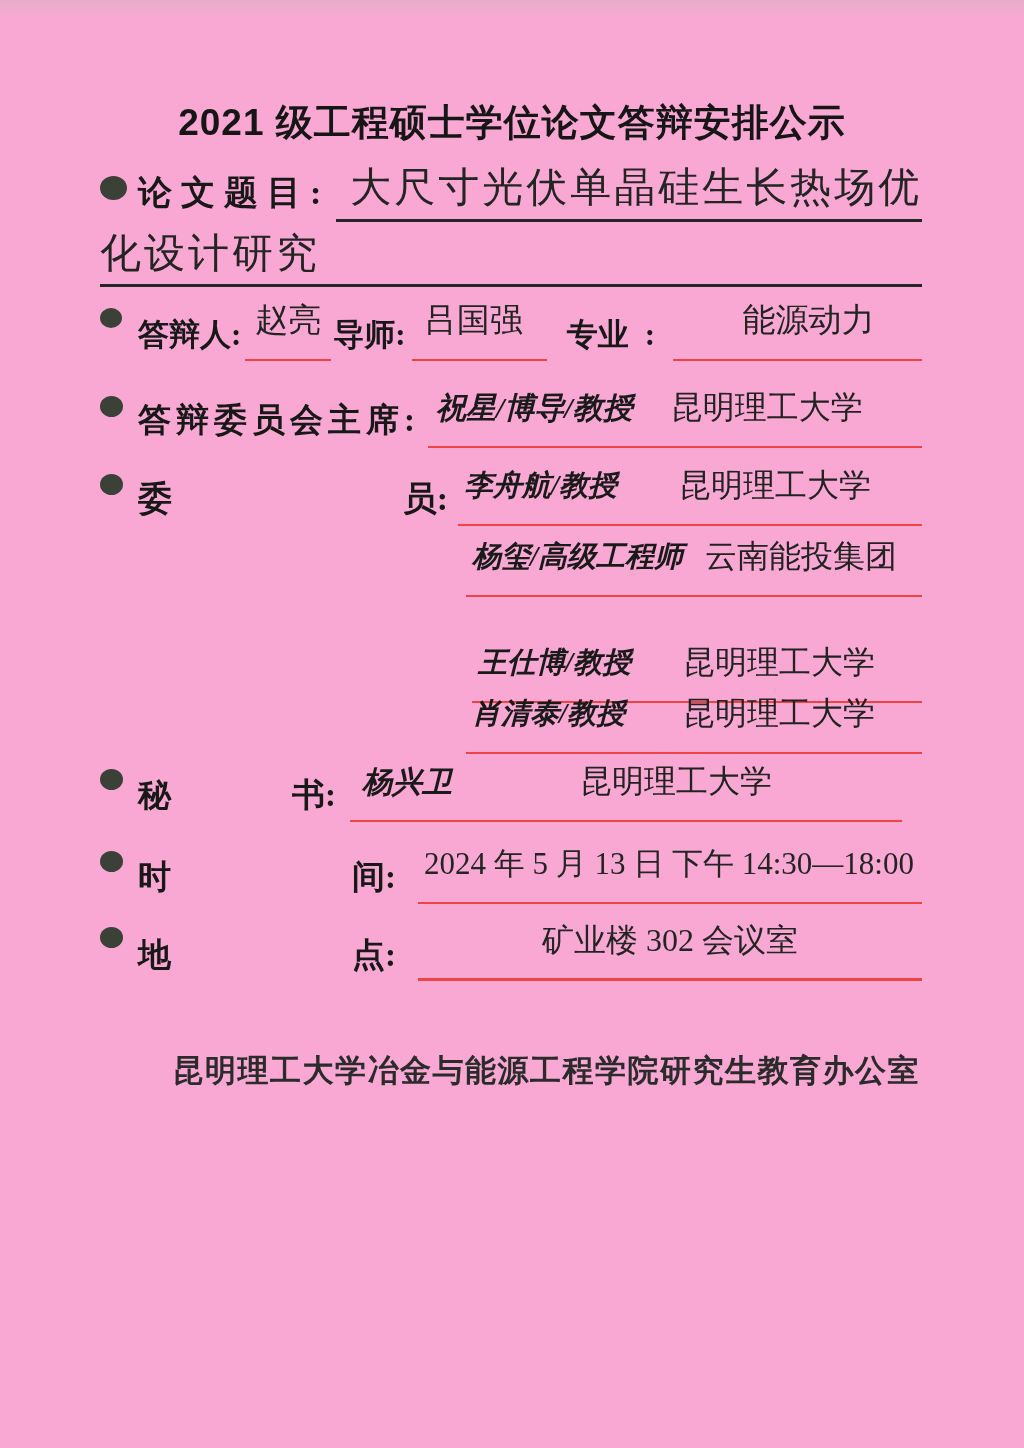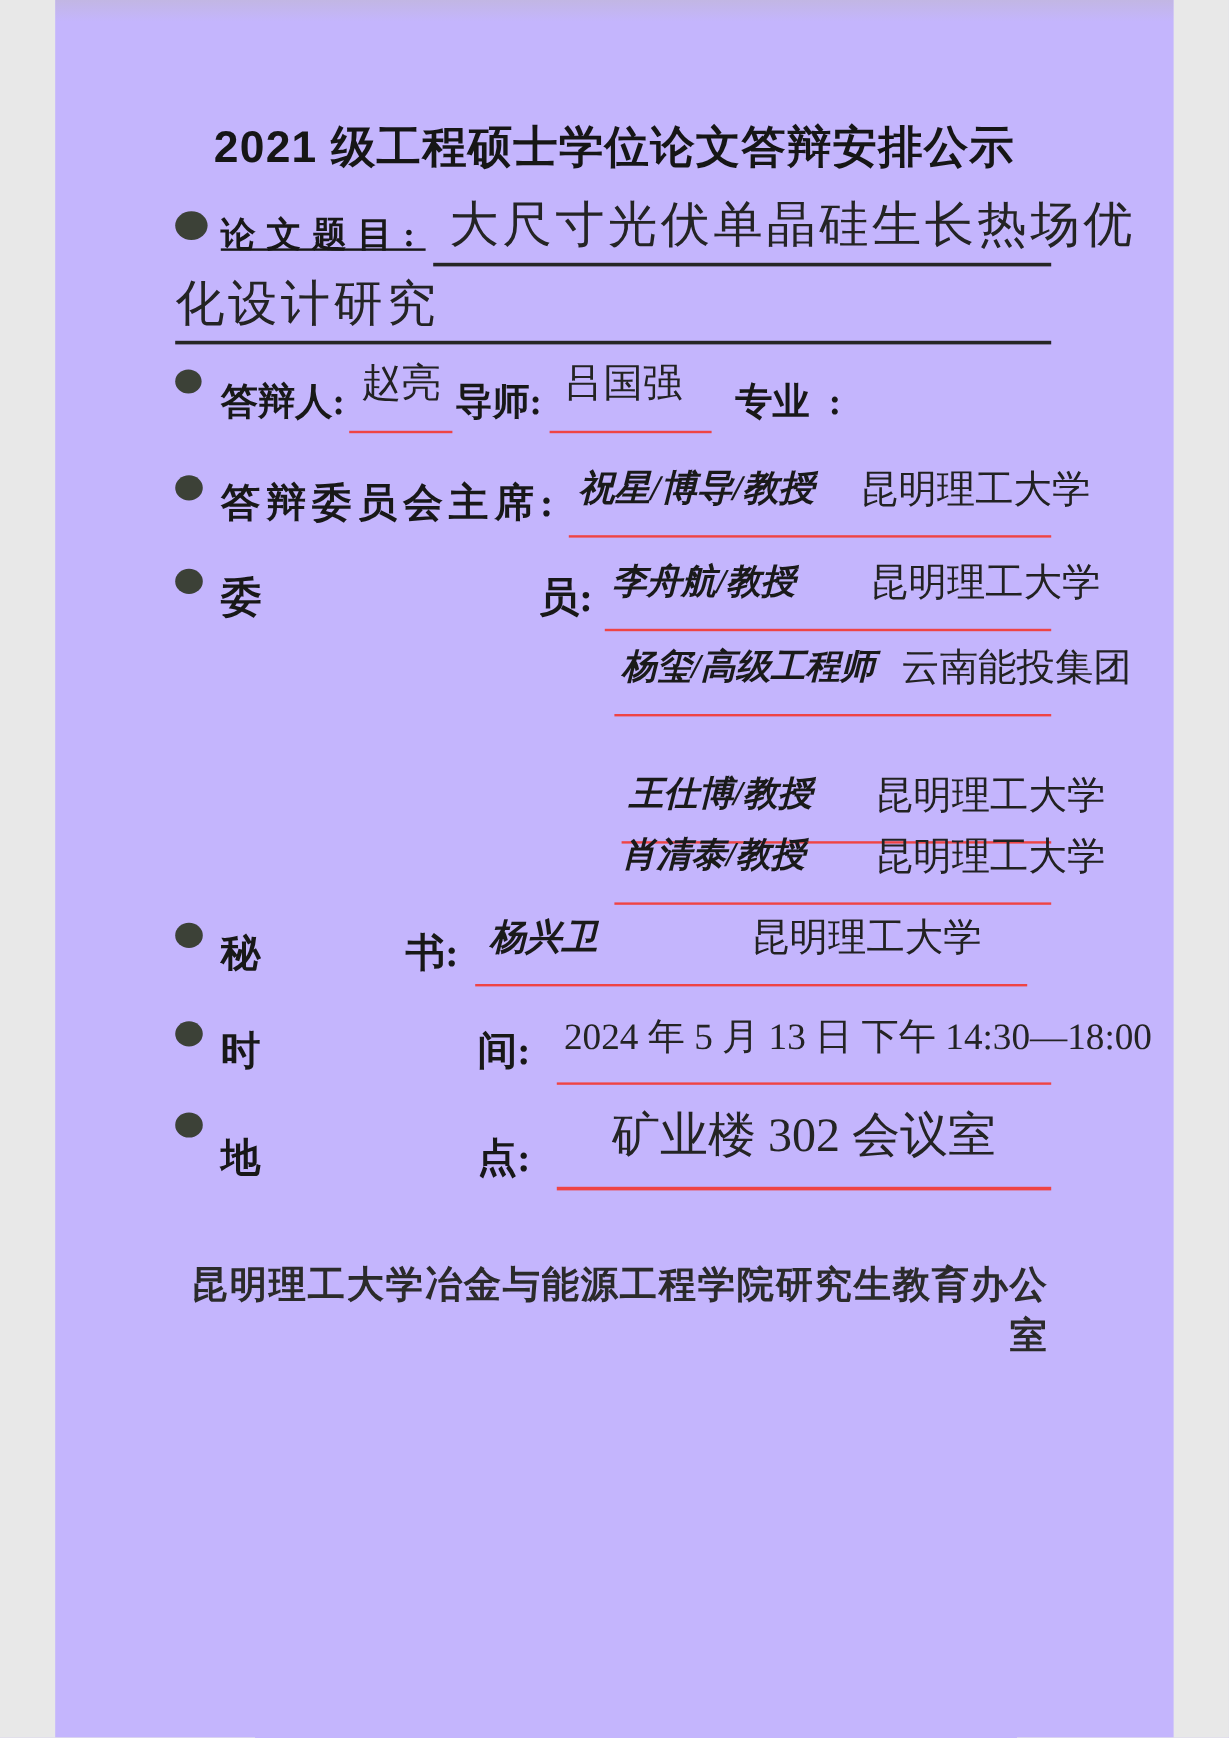--- a/index.html
+++ b/index.html
@@ -1,21 +1,21 @@
 <!DOCTYPE html>
 <html><head>
 <meta charset="utf-8">
 <style>
   html, body { margin: 0; padding: 0; background: #e8e8e8; }
   .page {
     position: relative;
-    width: 932px;
+    width: 1024px;
     height: 1448px;
     margin: 0 auto;
-    background: #c4b5fd;
+    background: #f9a8d4;
     overflow: hidden;
     color: #1d1d1d;
     font-family: "Liberation Serif", serif;
   }
   .scan-edge {
     position: absolute; top: 0; left: 0; right: 0; height: 18px;
     background: linear-gradient(180deg, rgba(190,185,180,0.35), rgba(255,255,255,0));
   }
   .doc-title {
     position: absolute; top: 98px; left: 0; right: 0;
@@ -44,21 +44,21 @@
   .u3 { border-bottom: 3px solid #262626; padding-bottom: 4px; }
   .fill { flex: 1 1 auto; min-width: 0; }
   .song { font-family: "Liberation Serif", serif; color: #222; }
   .kai-name { font-style: italic; font-weight: 700; color: #1a1a1a; }
   .pair { display: inline-flex; justify-content: space-between; flex: none; }
   .grp { display: inline-flex; align-items: flex-end; }
 
   
   .row-thesis { top: 160px; }
   .row-thesis .bullet { top: 16px; width: 27px; height: 24px; }
-  .row-thesis .label { font-size: 29px; letter-spacing: 9px; line-height: 1.5; text-decoration: underline; }
+  .row-thesis .label { font-size: 34px; letter-spacing: 9px; line-height: 1.5; }
   .thesis-value {
     font-size: 41px; letter-spacing: 3px; line-height: 1.35;
     margin-left: 6px; padding-left: 14px; color: #242424;
   }
   .row-thesis2 { top: 226px; }
   .thesis-value2 { font-size: 41px; letter-spacing: 3px; line-height: 1.32; color: #242424; }
 
   
   .row-defender { top: 299px; text-align: center; }
   .row-defender .bullet { top: 9px; width: 22px; height: 20px; }
@@ -110,21 +110,21 @@
   .row-time .bullet { top: 9px; width: 23px; height: 21px; }
   .pair-tp { width: 258px; }
   .pair-tp .label { font-size: 33px; line-height: 1.35; }
   .time-value {
     margin-left: 22px; font-size: 31px; line-height: 1.42;
     padding-left: 6px; color: #242424;
   }
   .row-place { top: 918px; }
   .row-place .bullet { top: 9px; width: 23px; height: 21px; }
   .place-value {
-    margin-left: 22px; font-size: 40px; line-height: 1.38;
+    margin-left: 22px; font-size: 32px; line-height: 1.38;
     text-align: center; color: #242424;
     border-bottom-width: 3px;
   }
 
   
   .footer-office {
     position: absolute; top: 1050px; left: 100px; right: 104px;
     text-align: right; font-size: 31px; font-weight: bold;
     letter-spacing: 1.5px; color: #2b2b2b;
     font-family: "Liberation Serif", serif;
@@ -154,20 +154,21 @@
   </div>
 
   <div class="row row-defender indent">
     <span class="bullet"></span>
     <span class="label">答辩人:</span>
     <span class="u song val seg-name">赵亮</span>
     <span class="label seg-advisor">导师:</span>
     <span class="u song val seg-adv-name">吕国强</span>
     <span class="label seg-major">专业</span>
     <span class="label seg-colon">:</span>
+    <span class="u fill song val seg-major-val">能源动力</span>
   </div>
 
   <div class="row row-chair indent">
     <span class="bullet"></span>
     <span class="label">答辩委员会主席:</span>
     <span class="u fill grp chair-group">
       <span class="kai-name">祝星/博导/教授</span>
       <span class="aff song">昆明理工大学</span>
     </span>
   </div>

